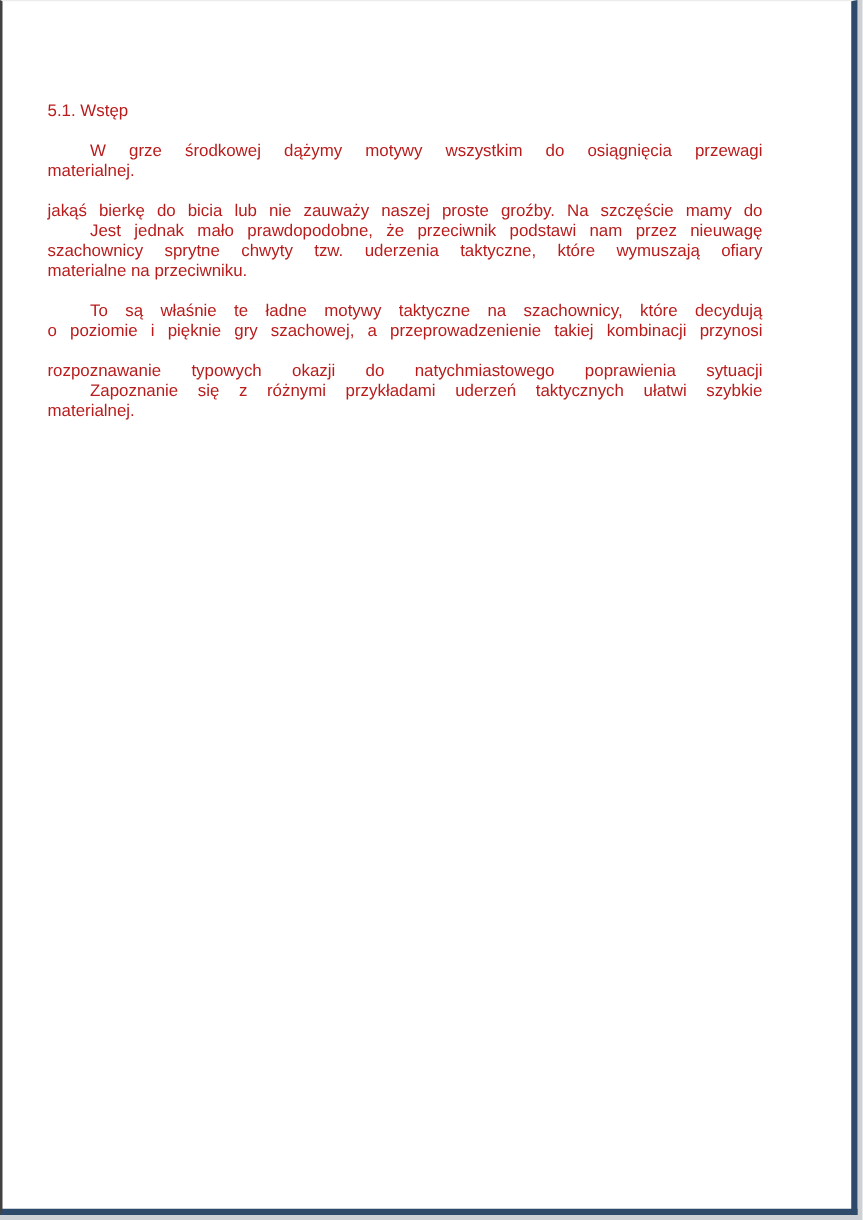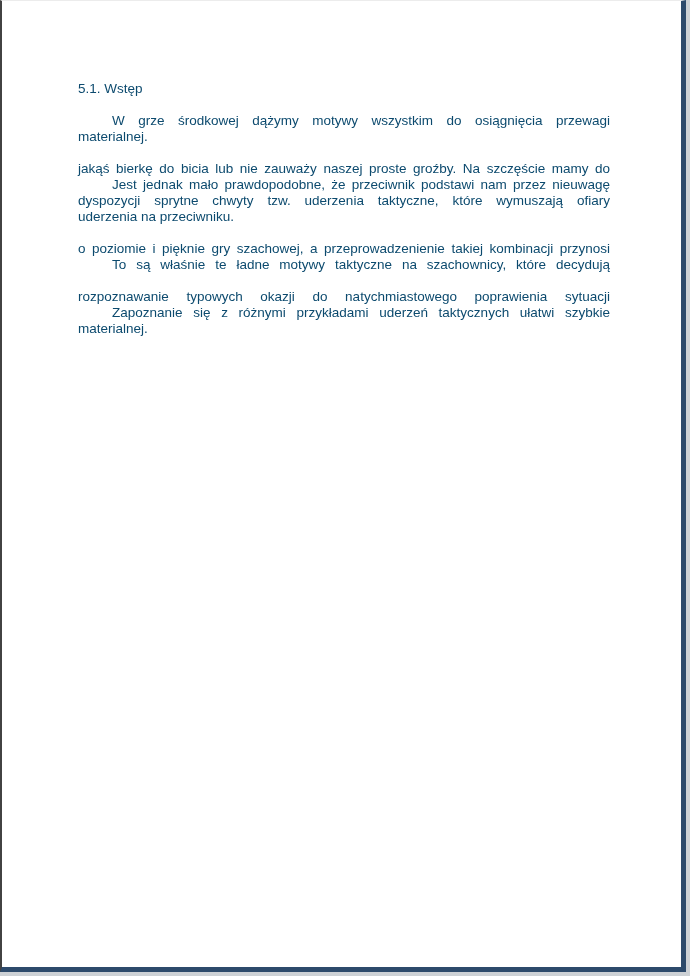--- a/index.html
+++ b/index.html
@@ -18,22 +18,22 @@
     left: 0;
     width: 686px;
     height: 972px;
     background: #ffffff;
     border-left: 2px solid #424242;
     border-top: 1px solid #ececec;
     border-right: 5px solid #2d4a6b;
     border-bottom: 5px solid #2d4a6b;
   }
   .content {
-    padding: 80px 71px 0 76px;
-    color: #0c4a6e;
+    padding: 80px 71px 0 36px;
+    color: #b91c1c;
     font-size: 13.5px;
     line-height: 16px;
   }
   .heading { margin: 0; }
   .para { margin: 16px 0 0 0; }
   .line { text-align: justify; }
   .line.j { text-align-last: justify; }
   .line.first { text-indent: 34px; }
 </style>
 </head>
@@ -45,27 +45,27 @@
     <div class="heading">5.1. Wstęp</div>
 
     <div class="para">
       <div class="line first j">W grze środkowej dążymy motywy wszystkim do osiągnięcia przewagi</div>
       <div class="line">materialnej.</div>
     </div>
 
     <div class="para">
       <div class="line j">jakąś bierkę do bicia lub nie zauważy naszej proste groźby. Na szczęście mamy do</div>
       <div class="line first j">Jest jednak mało prawdopodobne, że przeciwnik podstawi nam przez nieuwagę</div>
-      <div class="line j">dyspozycji sprytne chwyty tzw. uderzenia taktyczne, które wymuszają ofiary</div>
-      <div class="line">uderzenia na przeciwniku.</div>
+      <div class="line j">szachownicy sprytne chwyty tzw. uderzenia taktyczne, które wymuszają ofiary</div>
+      <div class="line">materialne na przeciwniku.</div>
     </div>
 
     <div class="para">
+      <div class="line first j">To są właśnie te ładne motywy taktyczne na szachownicy, które decydują</div>
       <div class="line j">o poziomie i pięknie gry szachowej, a przeprowadzenienie takiej kombinacji przynosi</div>
-      <div class="line first j">To są właśnie te ładne motywy taktyczne na szachownicy, które decydują</div>
     </div>
 
     <div class="para">
       <div class="line j">rozpoznawanie typowych okazji do natychmiastowego poprawienia sytuacji</div>
       <div class="line first j">Zapoznanie się z różnymi przykładami uderzeń taktycznych ułatwi szybkie</div>
       <div class="line">materialnej.</div>
     </div>
 
   </div>
 </div>

